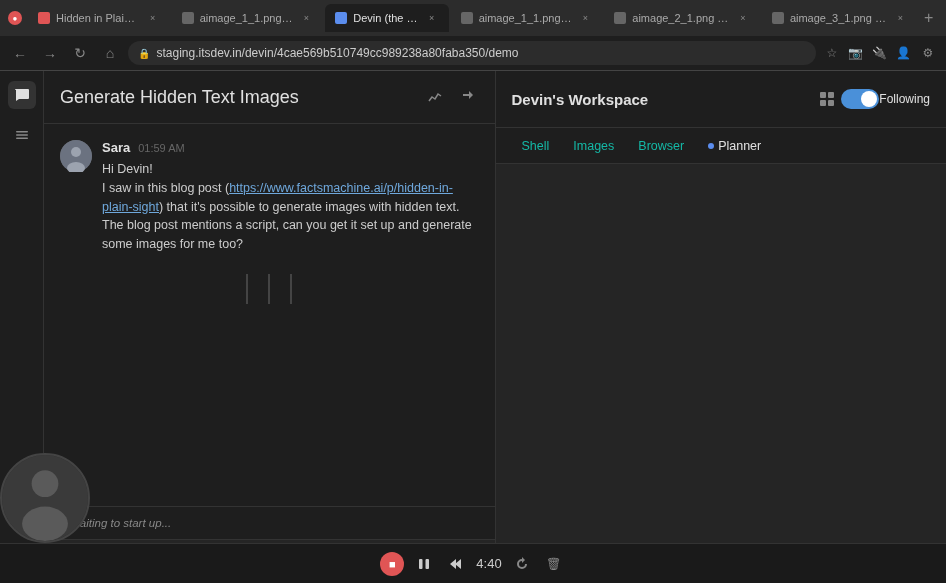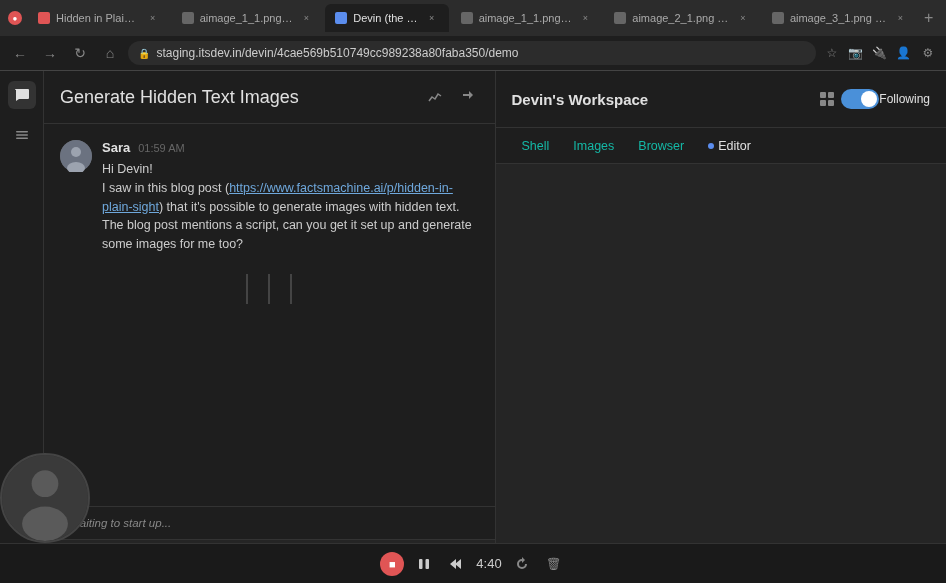--- a/index.html
+++ b/index.html
@@ -710,21 +710,21 @@
         <span>Shell</span>
       </div>
       <div class="ws-tab">
         <span>Images</span>
       </div>
       <div class="ws-tab">
         <span>Browser</span>
       </div>
       <div class="ws-tab active ws-tab-planner">
         <div class="planner-dot"></div>
-        <span>Editor</span>
+        <span>Planner</span>
       </div>
     </div>
 
     <div class="workspace-content">
     </div>
 
     <div class="workspace-progress">
       <div class="workspace-progress-fill"></div>
     </div>
 

